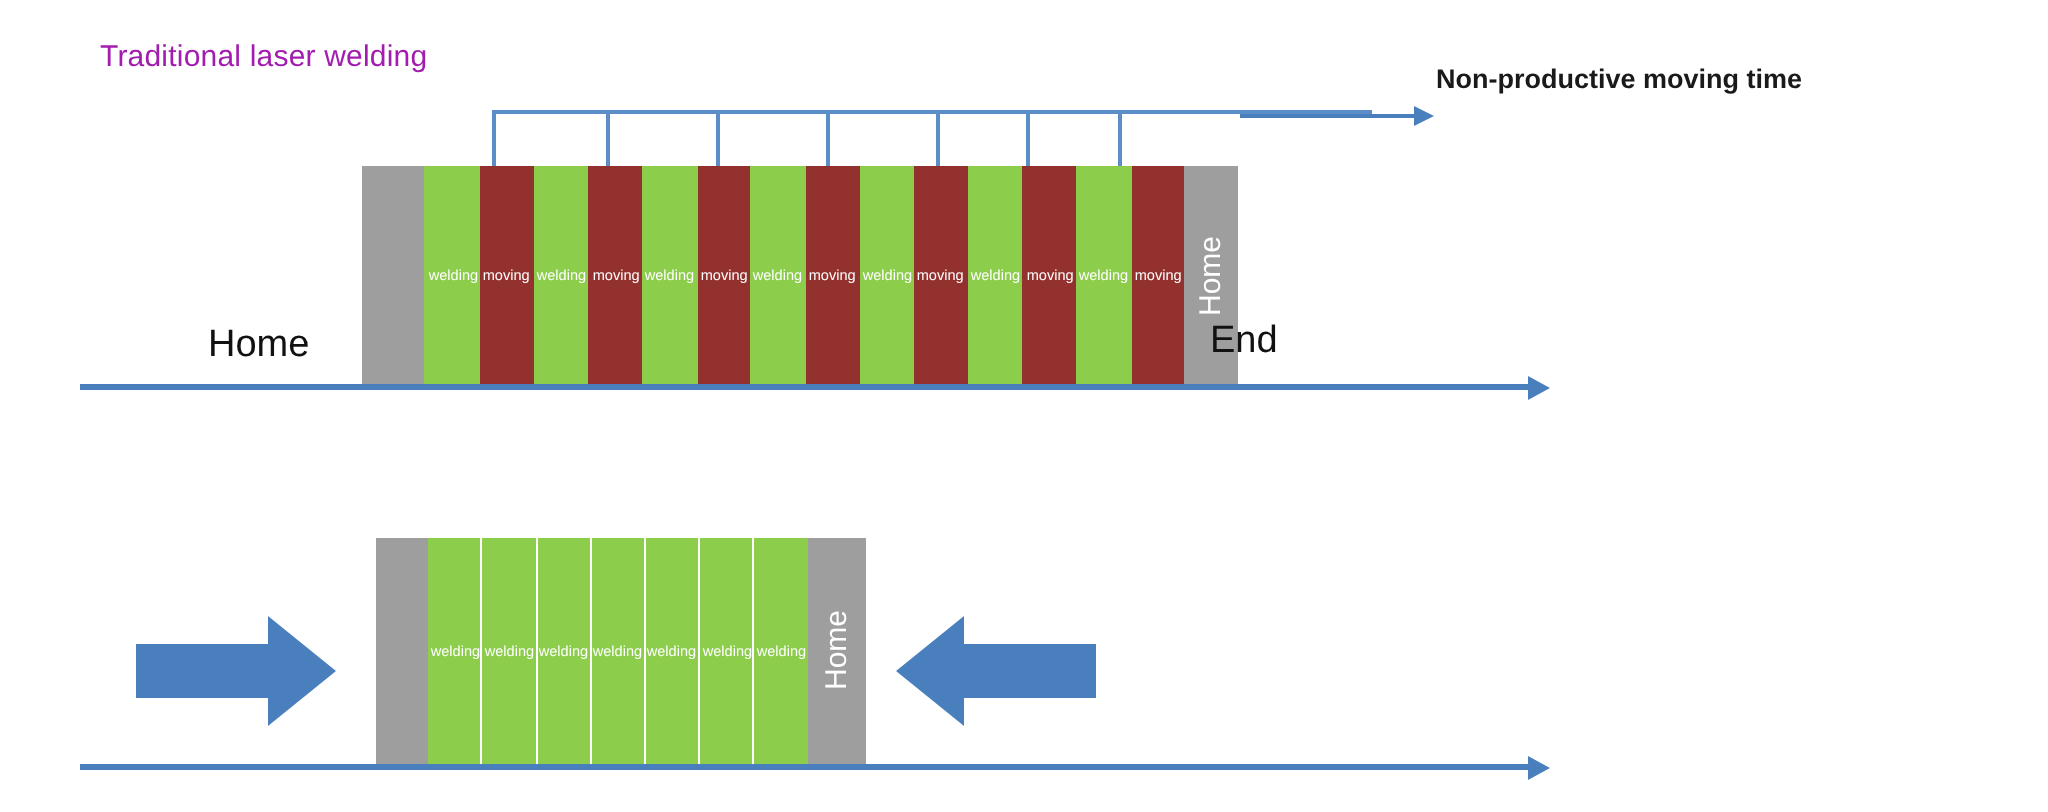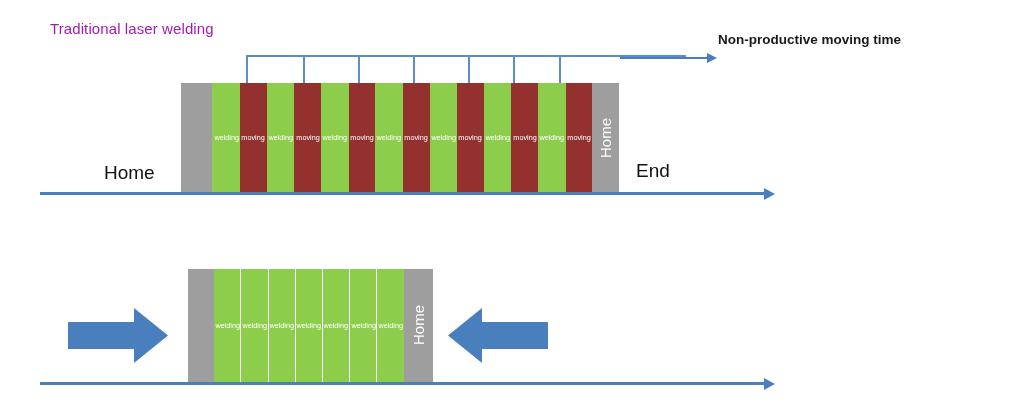--- a/index.html
+++ b/index.html
@@ -189,21 +189,21 @@
       <div class="seg" style="background: rgb(147, 49, 47); flex: 1 0 0px;">
         <span class="seg-label">moving</span>
       </div>
       <div class="seg home" style="background: rgb(158, 158, 158); flex: 1 0 0px;">
         <span class="seg-label-vert">Home</span>
       </div>
     </div>
 
   <div class="big-label" style="left:104px; top:162px;">Home</div>
 
-  <div class="big-label" style="left:636px; top:160px;">End</div>
+  <div class="big-label" style="left:605px; top:160px;">End</div>
 
   <div class="axis" style="left:40px; top:192px; width:725px;"></div>
   <div class="axis-head" style="left:764px; top:187.5px;"></div>
 
 
   <div class="bar" id="bottom-bar" style="left:188px; top:269px; width:245px; height:113px;">
       <div class="seg home" style="background: rgb(158, 158, 158); flex: 1 0 0px;"></div>
       <div class="seg" style="background: rgb(141, 205, 76); flex: 1 0 0px;">
         <span class="seg-label">welding</span>
       </div>

